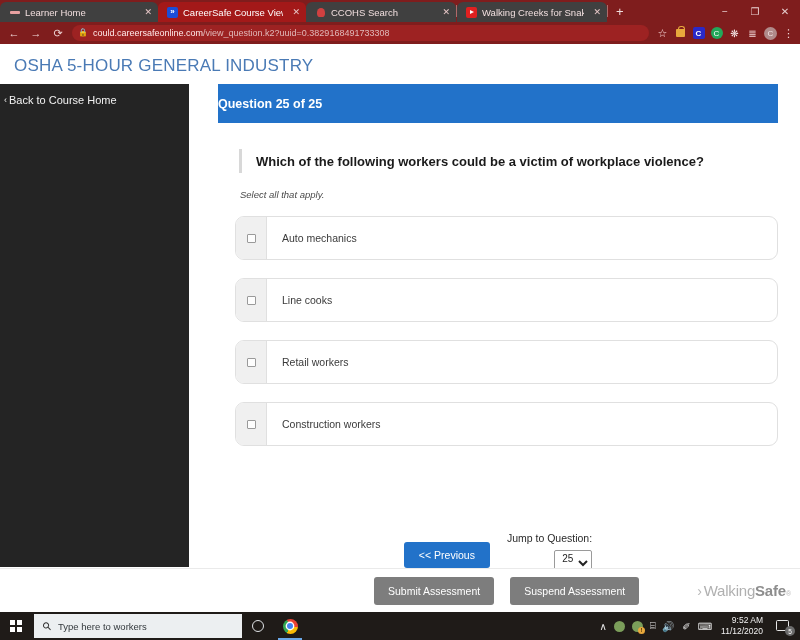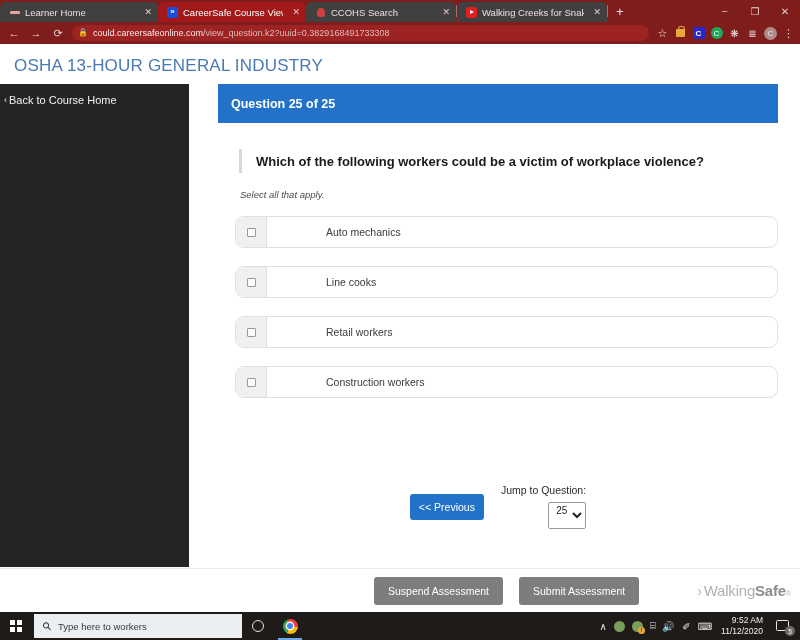--- a/index.html
+++ b/index.html
@@ -177,21 +177,20 @@
   }
   .chev { font-size: 9px; }
 
   .content {
     flex: 1 1 auto; padding-left: 29px; padding-right: 22px;
   }
 
   .q-banner {
     background: #2272c9; color: #fff;
     height: 39px; display: flex; align-items: center;
-    padding-left: 13px;
     font-size: 12.5px; font-weight: bold;
   }
 
   .q-text-wrap {
     display: flex; align-items: center;
     margin-top: 26px; padding-left: 21px;
     min-height: 24px;
   }
   .q-bar {
     width: 3px; background: #d8d8d8; align-self: stretch;
@@ -202,23 +201,22 @@
   }
   .q-hint {
     font-size: 9.5px; font-style: italic; color: #4a4a4a;
     margin-top: 16px; padding-left: 22px;
   }
 
   .options { margin-top: 16px; padding-left: 17px; }
   .option {
     display: flex; align-items: stretch;
     border: 1px solid #e0e0e0; border-radius: 9px;
-    height: 32px; margin-bottom: 18px; background: #fff;
+    height: 44px; margin-bottom: 18px; background: #fff;
     overflow: hidden;
-    gap: 44px;
   }
   .option-cb {
     width: 31px; flex: 0 0 31px; background: #f0f0f0;
     border-right: 1px solid #e0e0e0;
     display: flex; align-items: center; justify-content: center;
   }
   .cbox {
     width: 9px; height: 9px; border: 1px solid #9a9a9a;
     border-radius: 1px; background: #fdfdfd;
   }
@@ -227,21 +225,21 @@
     font-size: 10.5px; color: #3a3a3a;
   }
 
   .navrow {
     display: flex; align-items: center; justify-content: center;
     gap: 17px; margin-top: 86px;
   }
   .btn-prev {
     background: #2272c9; color: #fff; border: none;
     border-radius: 3px; font-size: 10.5px;
-    padding: 7px 9px; font-family: inherit;
+    padding: 7px 15px; font-family: inherit;
   }
   .jump-wrap {
     display: flex; align-items: flex-end; gap: 6px;
     font-size: 10.5px; color: #2a2a2a; flex-direction: column;
   }
   .jump-select {
     font-family: inherit; font-size: 10px;
     padding: 1px 1px 11px 3px;
     border: 1px solid #9a9a9a; border-radius: 2px;
     background: #fff; color: #222;
@@ -440,21 +438,21 @@
       <span class="tbi tbi-list">≣</span>
       <span class="tbi">
           <span class="tbi-avatar">C</span>
         </span>
       <span class="tbi tbi-menu">⋮</span>
     </div>
   </div>
 
   <div class="viewport">
 
-    <div class="page-title">OSHA 13-HOUR GENERAL INDUSTRY</div>
+    <div class="page-title">OSHA 5-HOUR GENERAL INDUSTRY</div>
 
     <div class="page-body">
 
       <div class="sidebar">
         <div class="sidebar-link">
           <span class="chev">‹</span>
           <span>Back to Course Home</span>
         </div>
       </div>
 
@@ -509,22 +507,22 @@
               <option>25</option>
             </select>
           </span>
         </div>
 
       </div>
     </div>
 
     <div class="footer">
       <div class="footer-inner">
+        <button class="btn-gray">Submit Assessment</button>
         <button class="btn-gray">Suspend Assessment</button>
-        <button class="btn-gray">Submit Assessment</button>
         <span class="cs-logo">
           <span class="cs-chev">›</span>
           <span class="cs-reg">Walking</span>
           <span class="cs-bold">Safe</span>
           <span class="cs-tm">®</span>
         </span>
       </div>
     </div>
 
   </div>

